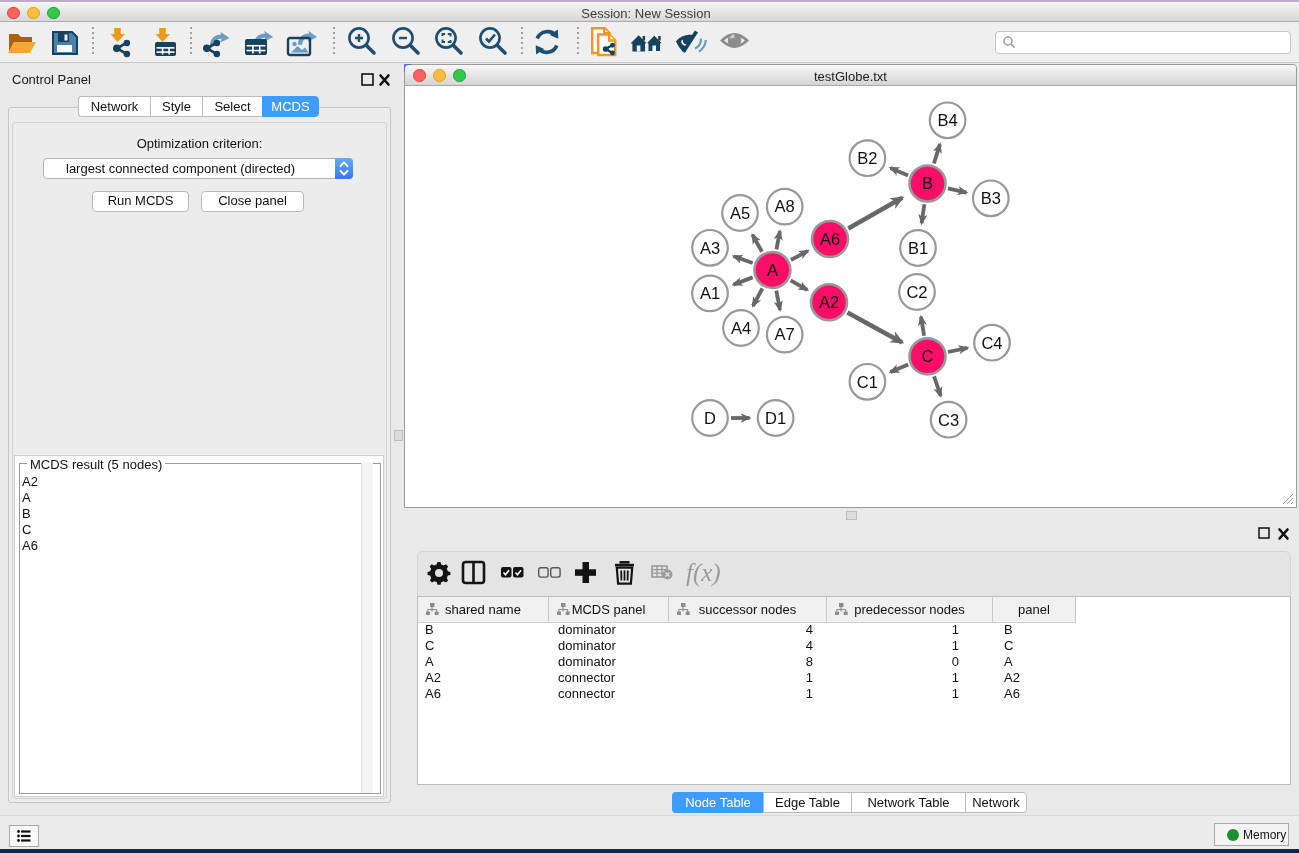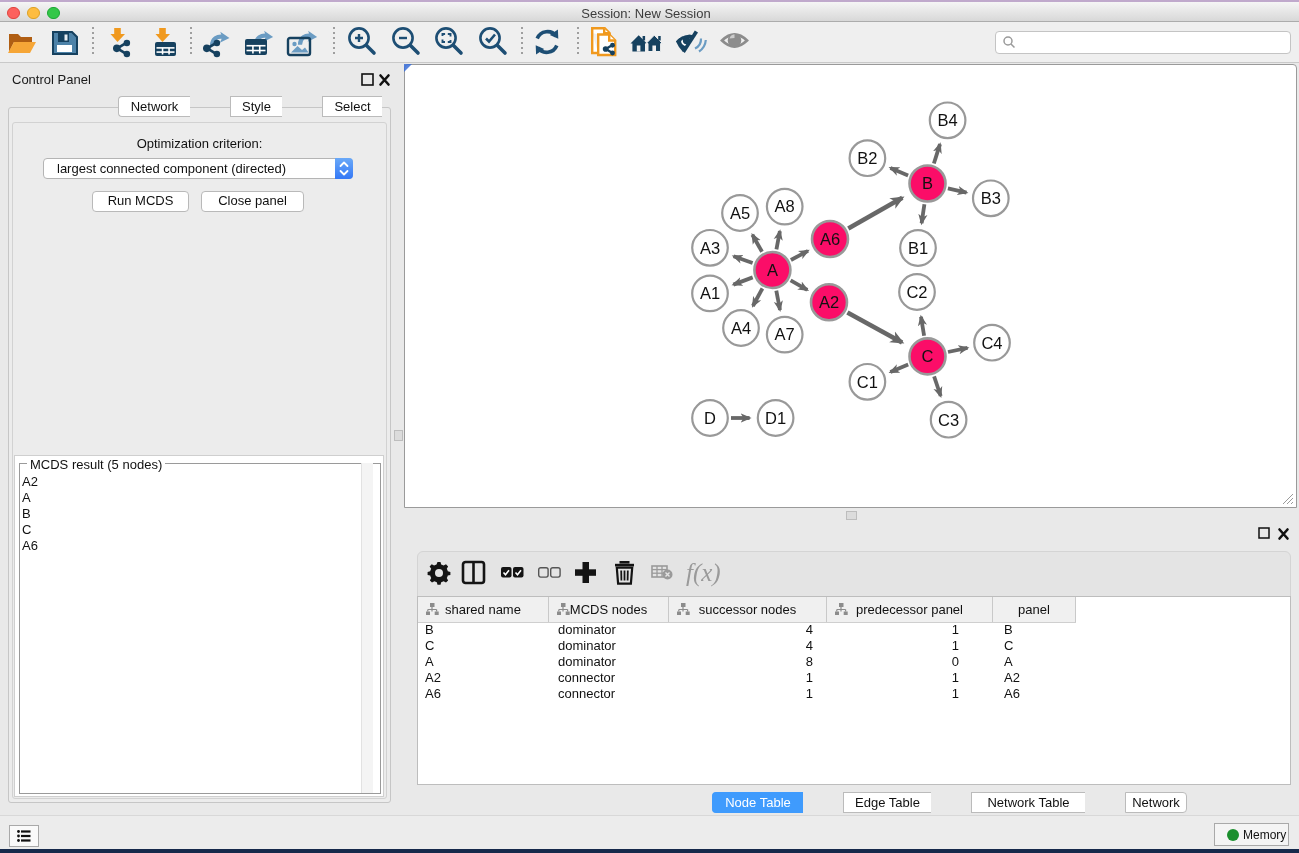--- a/index.html
+++ b/index.html
@@ -14,26 +14,26 @@
 .tsep{position:absolute;top:5px;height:30px;width:0;width:2px;background:repeating-linear-gradient(#9f9f9f 0 2px,transparent 2px 5px);border:none;}
 .ticon{position:absolute;top:5px;}
 #searchbox{position:absolute;left:995px;top:9px;width:294px;height:21px;background:#fff;border:1px solid #c4c4c4;border-radius:4px;}
 #searchbox svg{position:absolute;left:6px;top:3px;}
 
 #cp-title{left:12px;top:72px;font-size:13px;color:#1a1a1a;}
 .winbtns{position:absolute;}
 #cp-group{left:8px;top:107px;width:383px;height:696px;background:#ececec;border:1px solid #c6c6c6;border-radius:3px;box-sizing:border-box;}
 #cp-inner{left:12px;top:122px;width:375px;height:677px;background:#ececec;border:1px solid #d2d2d2;border-radius:3px;box-sizing:border-box;}
 .tabrow{position:absolute;top:96px;left:78px;height:21px;display:flex;font-size:13px;}
-.tab{height:19px;line-height:19px;background:#fff;border:1px solid #bbb;border-right:none;text-align:center;color:#111;padding:0;box-sizing:content-box;margin-left:40px;}
+.tab{height:19px;line-height:19px;background:#fff;border:1px solid #bbb;border-right:none;text-align:center;color:#111;padding:0;box-sizing:content-box;}
 .tab.first{border-radius:4px 0 0 4px;}
 .tab.last{border-radius:0 4px 4px 0;border-right:1px solid #bbb;}
 .tab.sel{background:#3f9bfd;color:#fff;border-color:#3f9bfd;}
 #optlabel{left:0px;top:136px;width:399px;text-align:center;font-size:13px;color:#111;}
-#dropdown{left:43px;top:158px;width:310px;height:21px;background:#fff;border:1px solid #b4b4b4;border-radius:4px;box-sizing:border-box;font-size:13px;color:#111;line-height:19px;padding-left:13px;}
+#dropdown{left:43px;top:158px;width:310px;height:21px;background:#fff;border:1px solid #b4b4b4;border-radius:4px;box-sizing:border-box;font-size:13px;color:#111;line-height:19px;padding-left:22px;}
 #dd-btn{position:absolute;right:-1px;top:-1px;width:18px;height:21px;border-radius:0 4px 4px 0;background:linear-gradient(#6aa9f8,#3478f6);}
 .btn{position:absolute;height:19px;background:#fff;border:1px solid #b9b9b9;border-radius:4px;font-size:13px;color:#111;text-align:center;line-height:18px;}
 
 #resultpane{left:14px;top:455px;width:370px;height:342px;background:#fff;border:1px solid #cfcfcf;box-sizing:border-box;}
 #fieldset{position:absolute;left:4px;top:7px;width:362px;height:331px;border:1px solid #9a9a9a;box-sizing:border-box;}
 #legend{position:absolute;left:7px;top:-7px;background:#fff;padding:0 3px;font-size:13px;color:#111;}
 #resultlist{position:absolute;left:7px;top:18px;font-size:13px;color:#111;line-height:16px;}
 #scrolltrack{position:absolute;right:10px;top:7px;width:11px;height:330px;background:#f4f4f4;border-left:1px solid #e2e2e2;}
 
 #netwin{left:404px;top:64px;width:893px;height:444px;background:#fff;border:1px solid #9a9a9a;border-radius:4px 4px 0 0;box-sizing:border-box;}
@@ -248,20 +248,26 @@
       <div id="legend">MCDS result (5 nodes)</div>
     </div>
   <div id="resultlist">A2<br>A<br>B<br>C<br>A6</div>
   <div id="scrolltrack"></div>
 </div>
 
 <div class="abs" id="netwin">
     <svg style="position:absolute;left:-1px;top:-1px" width="8" height="8">
       <path d="M0 0 h8 L0 8 Z" fill="#3a6fd8" opacity="0.85"></path>
     </svg>
+  <div id="net-titlebar">
+    <div class="light" style="left:8px;top:4px;background:#fc615d;border:1px solid #e0443e;"></div>
+    <div class="light" style="left:28px;top:4px;background:#fdbc40;border:1px solid #dea123;"></div>
+    <div class="light" style="left:48px;top:4px;background:#34c748;border:1px solid #1da733;"></div>
+    <div id="net-title">testGlobe.txt</div>
+  </div>
   <svg width="891" height="422" viewBox="0 0 891 422" style="position:absolute;left:0;top:21px">
 <defs>
         <marker id="ah" markerWidth="12" markerHeight="10" refX="9" refY="5" orient="auto" markerUnits="userSpaceOnUse">
           <path d="M0,0.4 L11,5 L0,9.6 L3,5 Z" fill="#686868"></path>
         </marker>
         <marker id="aht" markerWidth="15" markerHeight="13" refX="11.5" refY="6.5" orient="auto" markerUnits="userSpaceOnUse">
           <path d="M0,0.5 L14,6.5 L0,12.5 L3.8,6.5 Z" fill="#686868"></path>
         </marker>
       </defs>
 <line x1="347.7" y1="191.4" x2="328.4" y2="198.6" stroke="#686868" stroke-width="3.8" marker-end="url(#ah)"></line>
@@ -402,21 +408,21 @@
       </div>
       <div class="hcol" style="left:131px;width:120px;">
         <svg class="hicon" width="13" height="13" viewBox="0 0 13 13" style="left:8px;top:6px">
           <g fill="#8c8c8c">
             <rect x="4" y="0" width="4.5" height="4"></rect>
             <path d="M6 4 v2.5 M1.8 6.5 h8.8 M1.8 6.5 v2 M10.6 6.5 v2 M6 6.5 v2" stroke="#8c8c8c" stroke-width="1.2" fill="none"></path>
             <rect x="0" y="8.5" width="4" height="3.5"></rect>
             <rect x="8.7" y="8.5" width="4" height="3.5"></rect>
           </g>
         </svg>
-        <div class="hlabel">MCDS nodes</div>
+        <div class="hlabel">MCDS panel</div>
       </div>
       <div class="hcol" style="left:251px;width:158px;">
         <svg class="hicon" width="13" height="13" viewBox="0 0 13 13" style="left:8px;top:6px">
           <g fill="#8c8c8c">
             <rect x="4" y="0" width="4.5" height="4"></rect>
             <path d="M6 4 v2.5 M1.8 6.5 h8.8 M1.8 6.5 v2 M10.6 6.5 v2 M6 6.5 v2" stroke="#8c8c8c" stroke-width="1.2" fill="none"></path>
             <rect x="0" y="8.5" width="4" height="3.5"></rect>
             <rect x="8.7" y="8.5" width="4" height="3.5"></rect>
           </g>
         </svg>
@@ -424,21 +430,21 @@
       </div>
       <div class="hcol" style="left:409px;width:166px;">
         <svg class="hicon" width="13" height="13" viewBox="0 0 13 13" style="left:8px;top:6px">
           <g fill="#8c8c8c">
             <rect x="4" y="0" width="4.5" height="4"></rect>
             <path d="M6 4 v2.5 M1.8 6.5 h8.8 M1.8 6.5 v2 M10.6 6.5 v2 M6 6.5 v2" stroke="#8c8c8c" stroke-width="1.2" fill="none"></path>
             <rect x="0" y="8.5" width="4" height="3.5"></rect>
             <rect x="8.7" y="8.5" width="4" height="3.5"></rect>
           </g>
         </svg>
-        <div class="hlabel">predecessor panel</div>
+        <div class="hlabel">predecessor nodes</div>
       </div>
       <div class="hcol" style="left:575px;width:83px;">
         <div class="hlabel">panel</div>
       </div>
     </div>
   <div id="tp-rows">
       <div class="trow" style="left:0;top:25px;width:874px;">
         <span class="cell" style="left:7px;">B</span>
         <span class="cell" style="left:140px;">dominator</span>
         <span class="cell" style="left:251px;width:144px;text-align:right;">4</span>

